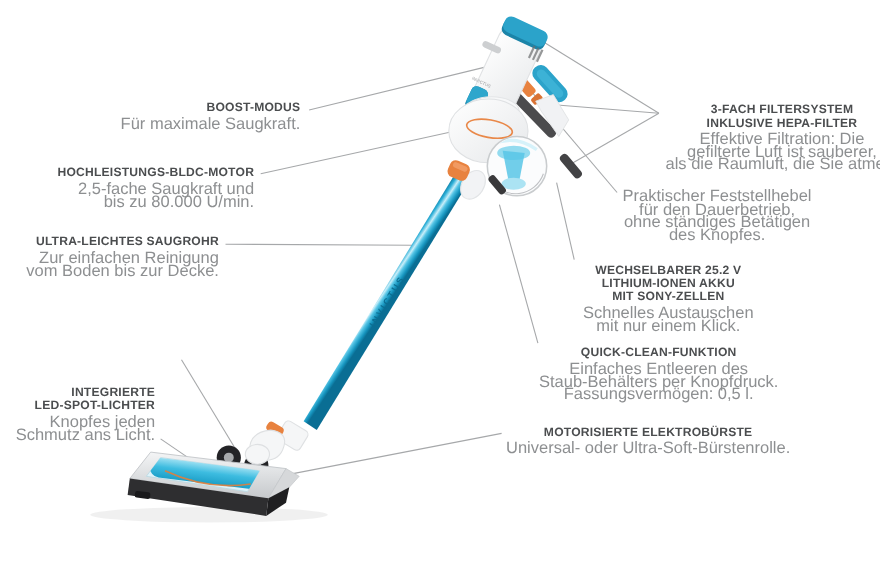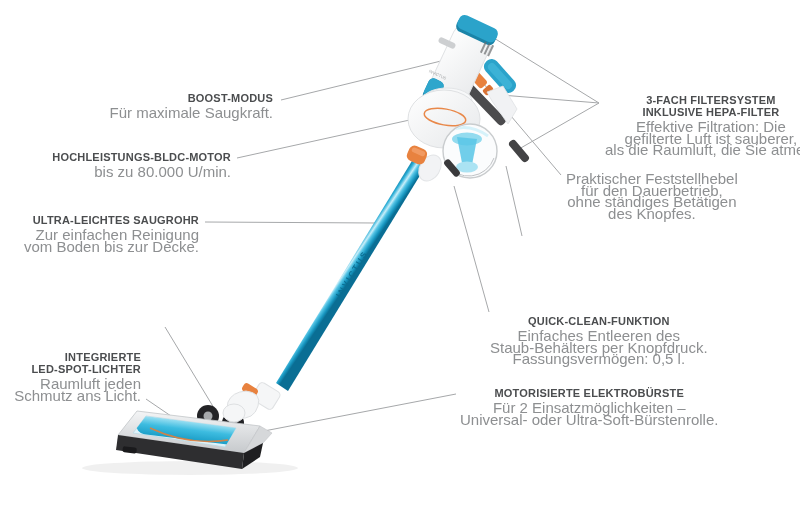--- a/index.html
+++ b/index.html
@@ -175,65 +175,73 @@
 
   <div class="lbl l" style="right:527px;top:92px">
     <div class="tl">BOOST-MODUS</div>
     <div class="gap"></div>
     <div class="bl">Für maximale Saugkraft.</div>
   </div>
 
   <div class="lbl l" style="right:569px;top:151px">
     <div class="tl">HOCHLEISTUNGS-BLDC-MOTOR</div>
     <div class="gap"></div>
+    <div class="bl">2,5-fache Saugkraft und</div>
     <div class="bl">bis zu 80.000 U/min.</div>
   </div>
 
   <div class="lbl l" style="right:601px;top:214px">
     <div class="tl">ULTRA-LEICHTES SAUGROHR</div>
     <div class="gap"></div>
     <div class="bl">Zur einfachen Reinigung</div>
     <div class="bl">vom Boden bis zur Decke.</div>
   </div>
 
 
   <div class="lbl l" style="right:659px;top:351px">
     <div class="tl">INTEGRIERTE</div>
     <div class="tl">LED-SPOT-LICHTER</div>
     <div class="gap"></div>
-    <div class="bl">Raumluft jeden</div>
+    <div class="bl">Knopfes jeden</div>
     <div class="bl">Schmutz ans Licht.</div>
   </div>
 
   <div class="lbl r" style="left:605px;top:94px">
     <div class="tl">3-FACH FILTERSYSTEM</div>
     <div class="tl">INKLUSIVE HEPA-FILTER</div>
     <div class="gap"></div>
     <div class="bl">Effektive Filtration: Die</div>
     <div class="bl">gefilterte Luft ist sauberer,</div>
     <div class="bl">als die Raumluft, die Sie atmen.</div>
   </div>
 
   <div class="lbl r" style="left:566px;top:170px">
     <div class="gap"></div>
     <div class="bl">Praktischer Feststellhebel</div>
     <div class="bl">für den Dauerbetrieb,</div>
     <div class="bl">ohne ständiges Betätigen</div>
     <div class="bl">des Knopfes.</div>
   </div>
 
+  <div class="lbl r" style="left:530px;top:240px">
+    <div class="tl">WECHSELBARER 25.2 V</div>
+    <div class="tl">LITHIUM-IONEN AKKU</div>
+    <div class="tl">MIT SONY-ZELLEN</div>
+    <div class="gap"></div>
+    <div class="bl">Schnelles Austauschen</div>
+    <div class="bl">mit nur einem Klick.</div>
+  </div>
 
   <div class="lbl r" style="left:490px;top:315px">
     <div class="tl">QUICK-CLEAN-FUNKTION</div>
     <div class="gap"></div>
     <div class="bl">Einfaches Entleeren des</div>
     <div class="bl">Staub-Behälters per Knopfdruck.</div>
     <div class="bl">Fassungsvermögen: 0,5 l.</div>
   </div>
 
   <div class="lbl r" style="left:460px;top:387px">
     <div class="tl">MOTORISIERTE ELEKTROBÜRSTE</div>
     <div class="gap"></div>
-    <div class="bl">Für 2 Einsatzmöglichkeiten –</div>
     <div class="bl">Universal- oder Ultra-Soft-Bürstenrolle.</div>
   </div>
 
 </div>
 
 </body></html>

